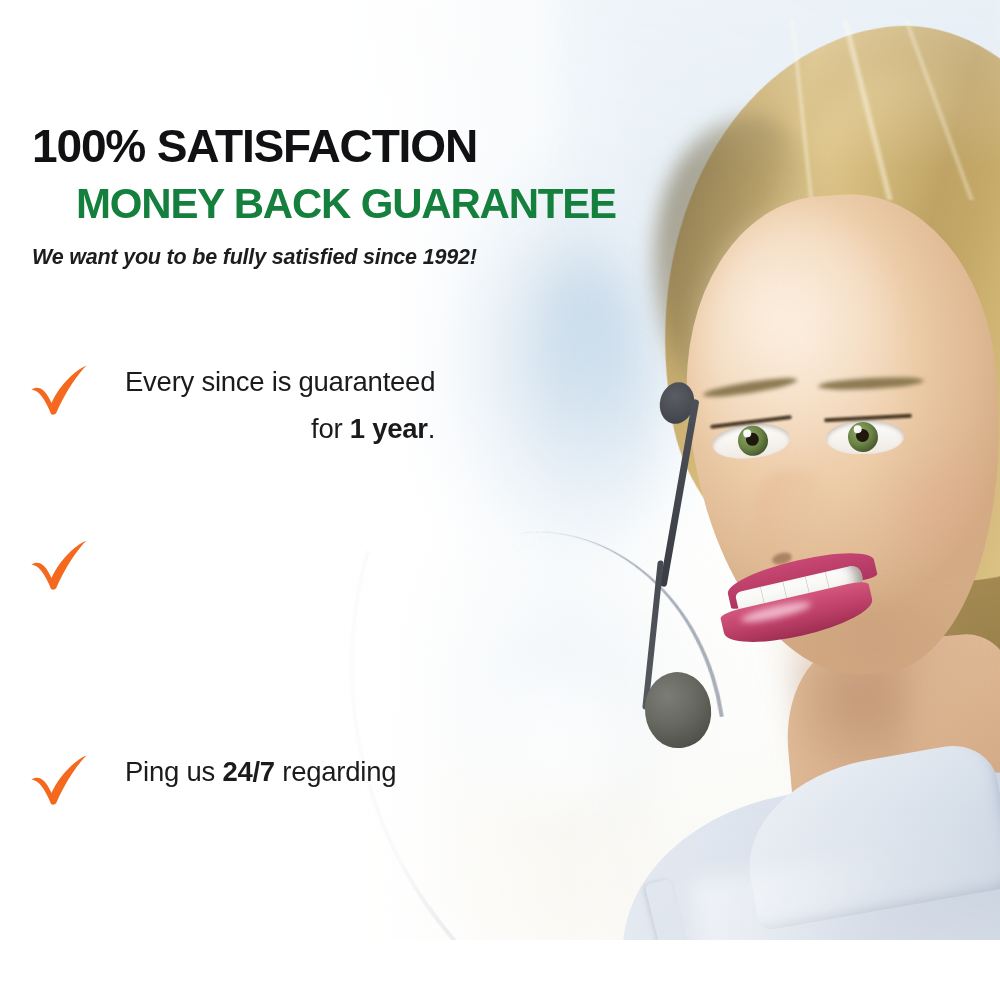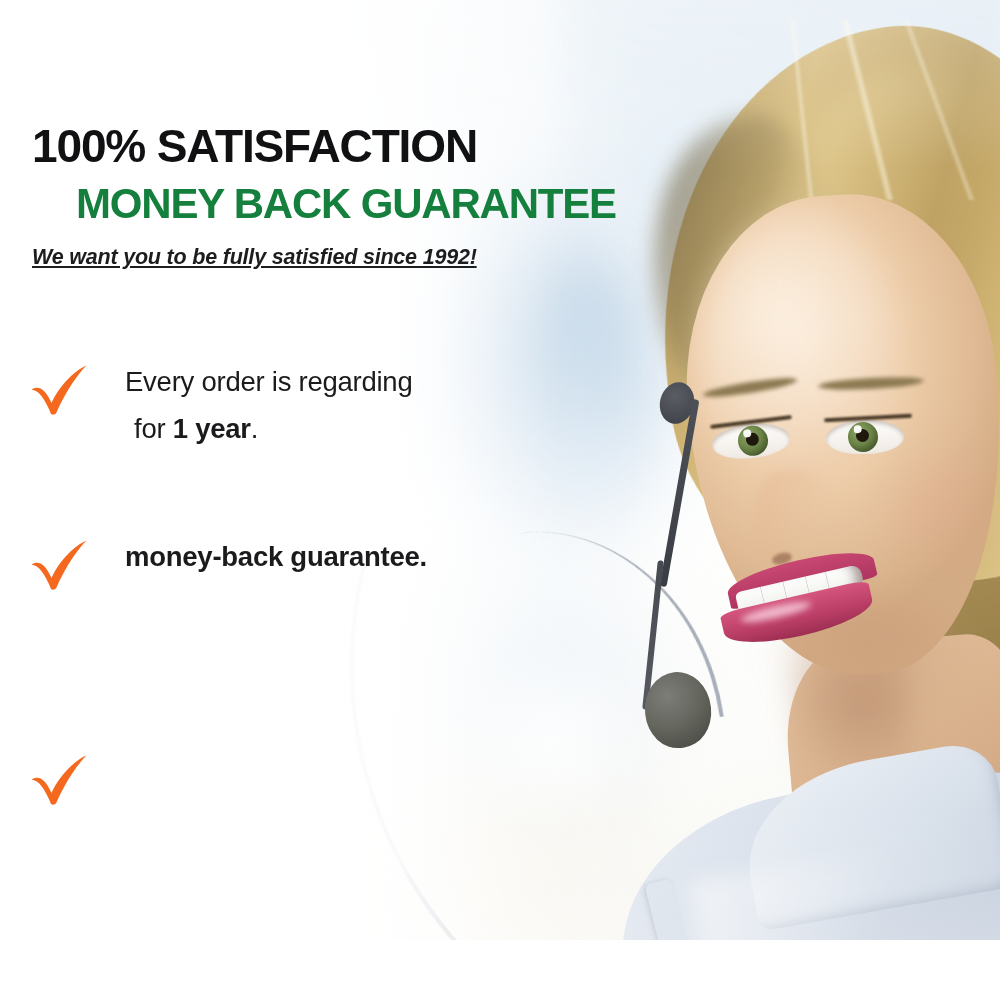--- a/index.html
+++ b/index.html
@@ -302,37 +302,36 @@
     color:#15803d; line-height:1;
     transform:scaleX(1.0); transform-origin:left center;
     white-space:nowrap;
     margin-left:44px;
   }
   .subtitle {
     position:absolute; left:32px; top:245px;
     font-size:21.5px; font-style:italic; font-weight:600;
     color:#1d1d1f; letter-spacing:-.2px;
     white-space:nowrap;
-    text-decoration:underline;
   }
 
   .bullets { position:absolute; left:0; top:0; }
   .bullet { position:absolute; left:30px; }
   .bullet-1 { top:358px; }
   .bullet-2 { top:533px; }
   .bullet-3 { top:748px; }
 
   .check-icon { position:absolute; left:0; top:6px; width:58px; height:52px; }
   .bullet-text {
     position:absolute; left:95px; top:0;
     font-size:27.5px; color:#1b1b1d; line-height:1.72;
     letter-spacing:-.25px; white-space:nowrap;
   }
   .bullet-text b { font-weight:700; }
-  .indent { padding-left:9px; }
+  .indent { padding-left:9px;text-align:right; }
 </style>
 </head>
 <body>
 
 <div id="banner">
 
   <div class="photo-layer">
     <div class="bg-base"></div>
     <div class="sky"></div>
 
@@ -411,50 +410,50 @@
       <div class="bullet bullet-1">
         <svg class="check-icon" viewBox="0 0 58 52">
           <path d="M1.5 25.5 C6 22.5 10.5 23.5 14 27 C17 30 19.5 34.5 21.5 39
                    C26 29 33 19.5 41 12 C46.5 6.8 52 3.2 56.5 1.5
                    C52.5 5.5 47.5 11.5 42.5 19 C36.5 28 30.5 39 26 49.5
                    C24.5 50.8 22.5 51 21 50 C18.5 43.5 15 36.5 11 31.5
                    C8 27.8 4.8 26 1.5 25.5 Z" fill="#F4691D"></path>
         </svg>
         <div class="bullet-text">
           <div>
-            <span>Every order is regarding</span>
+            <span>Every since is guaranteed</span>
           </div>
           <div class="indent">
             <span>for </span><b>1 year</b><span>.</span>
           </div>
         </div>
       </div>
 
       <div class="bullet bullet-2">
-        <svg class="check-icon" viewBox="0 0 58 52">
-          <path d="M1.5 25.5 C6 22.5 10.5 23.5 14 27 C17 30 19.5 34.5 21.5 39
-                   C26 29 33 19.5 41 12 C46.5 6.8 52 3.2 56.5 1.5
-                   C52.5 5.5 47.5 11.5 42.5 19 C36.5 28 30.5 39 26 49.5
-                   C24.5 50.8 22.5 51 21 50 C18.5 43.5 15 36.5 11 31.5
-                   C8 27.8 4.8 26 1.5 25.5 Z" fill="#F4691D"></path>
-        </svg>
-        <div class="bullet-text">
-          <div>
-            <b>money-back guarantee.</b>
-          </div>
-        </div>
-      </div>
-
-      <div class="bullet bullet-3">
         <svg class="check-icon" viewBox="0 0 58 52">
           <path d="M1.5 25.5 C6 22.5 10.5 23.5 14 27 C17 30 19.5 34.5 21.5 39
                    C26 29 33 19.5 41 12 C46.5 6.8 52 3.2 56.5 1.5
                    C52.5 5.5 47.5 11.5 42.5 19 C36.5 28 30.5 39 26 49.5
                    C24.5 50.8 22.5 51 21 50 C18.5 43.5 15 36.5 11 31.5
                    C8 27.8 4.8 26 1.5 25.5 Z" fill="#F4691D"></path>
         </svg>
         <div class="bullet-text">
         </div>
       </div>
 
+      <div class="bullet bullet-3">
+        <svg class="check-icon" viewBox="0 0 58 52">
+          <path d="M1.5 25.5 C6 22.5 10.5 23.5 14 27 C17 30 19.5 34.5 21.5 39
+                   C26 29 33 19.5 41 12 C46.5 6.8 52 3.2 56.5 1.5
+                   C52.5 5.5 47.5 11.5 42.5 19 C36.5 28 30.5 39 26 49.5
+                   C24.5 50.8 22.5 51 21 50 C18.5 43.5 15 36.5 11 31.5
+                   C8 27.8 4.8 26 1.5 25.5 Z" fill="#F4691D"></path>
+        </svg>
+        <div class="bullet-text">
+          <div>
+            <span>Ping us </span><b>24/7</b><span> regarding</span>
+          </div>
+        </div>
+      </div>
+
     </div>
   </div>
 </div>
 
 </body></html>

